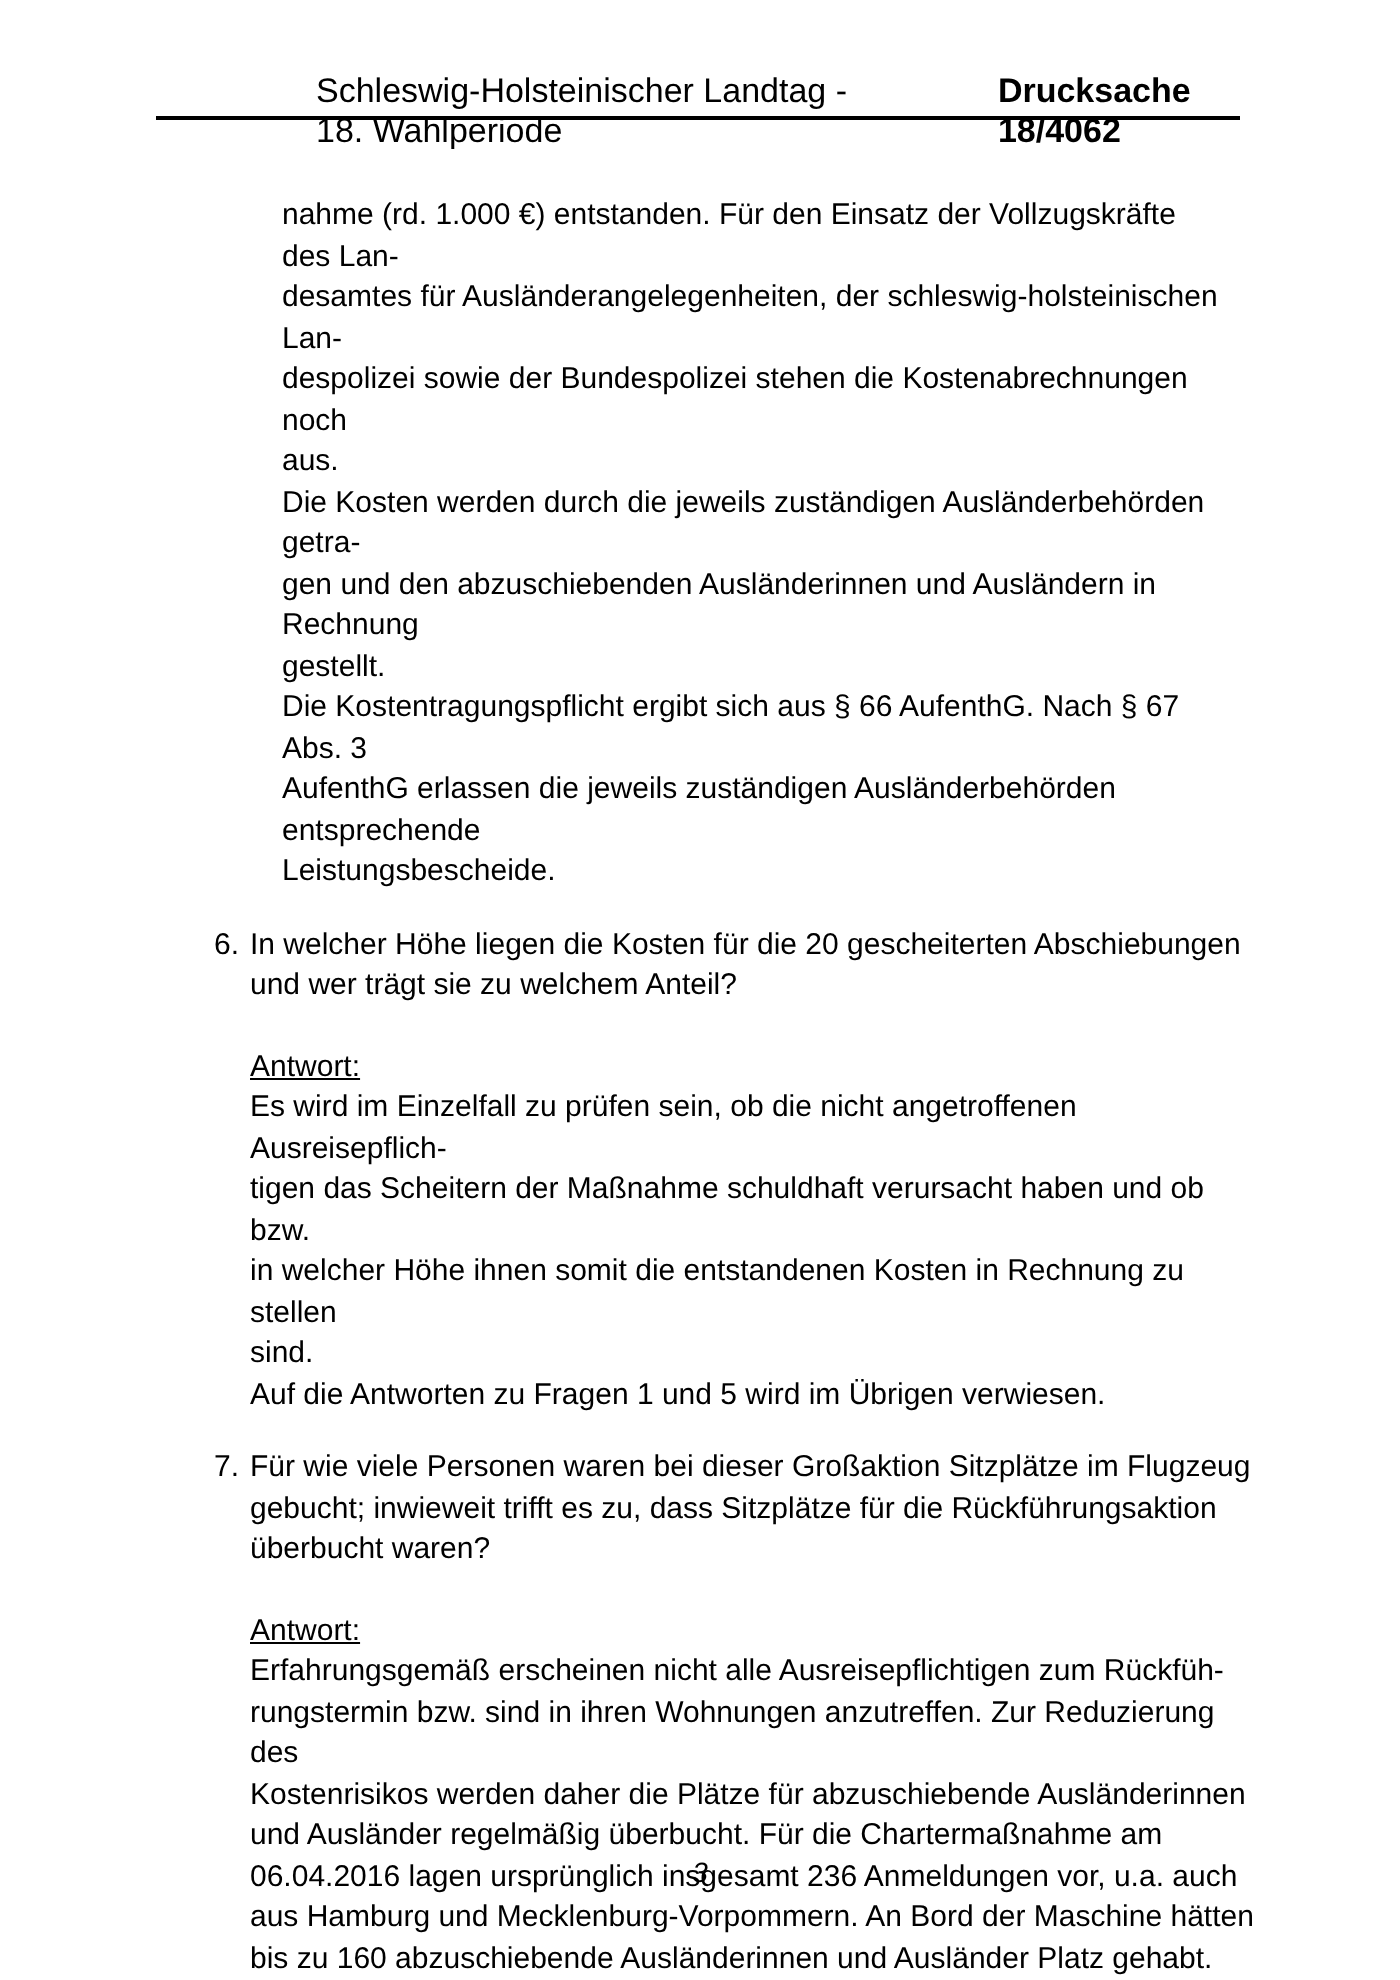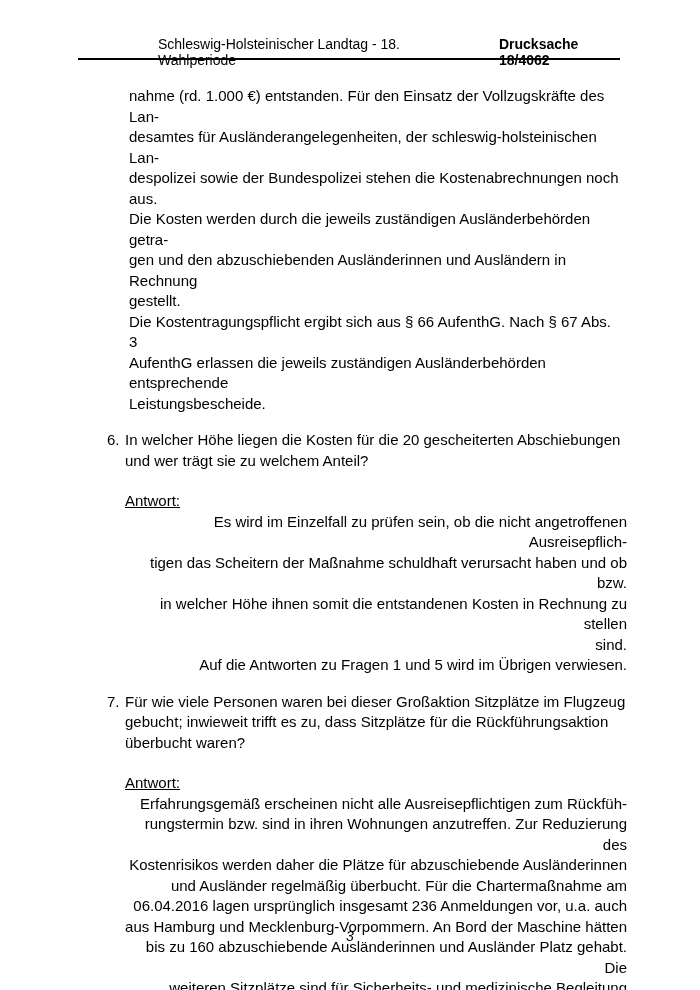--- a/index.html
+++ b/index.html
@@ -17,21 +17,21 @@
     overflow: hidden;
   }
   .header {
     position: absolute;
     top: 36px;
     left: 78px;
     width: 542px;
     display: flex;
     justify-content: space-between;
     align-items: flex-end;
-    font-size: 14px;
+    font-size: 17px;
   }
   .header-left {
     margin-left: 80px;
   }
   .header-right {
     font-weight: bold;
     padding-left: 48px;
   }
   .header-rule {
     position: absolute;
@@ -43,21 +43,21 @@
   }
   .body-col {
     position: absolute;
     top: 82px;
     left: 125px;
     width: 502px;
     font-size: 15px;
     line-height: 20.5px;
   }
   .para {
-    margin: 4px;
+    margin: 16px;
     white-space: pre-line;
   }
   .question-block {
     margin-top: 16px;
   }
   .qrow {
     display: flex;
     margin-left: -18px;
   }
   .qnum {
@@ -67,21 +67,20 @@
   .qtext {
     white-space: pre-line;
   }
   .answer-label {
     margin: 20px 0 0 0;
     text-decoration: underline;
   }
   .answer {
     margin: 0;
     white-space: pre-line;
-    text-align: right;
   }
   .footer {
     position: absolute;
     top: 928px;
     left: 0;
     width: 700px;
     text-align: center;
     font-size: 14px;
     font-style: italic;
   }

